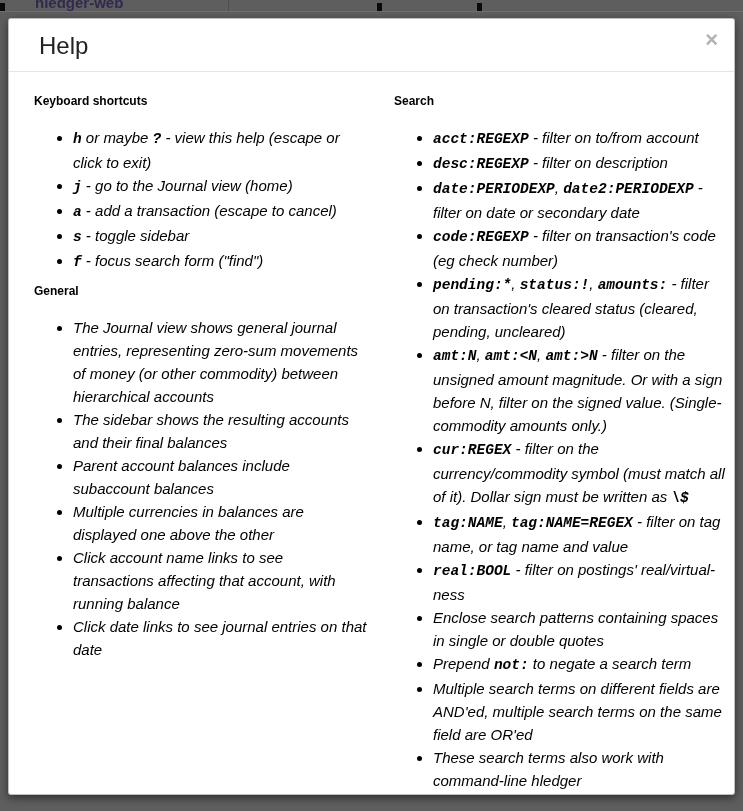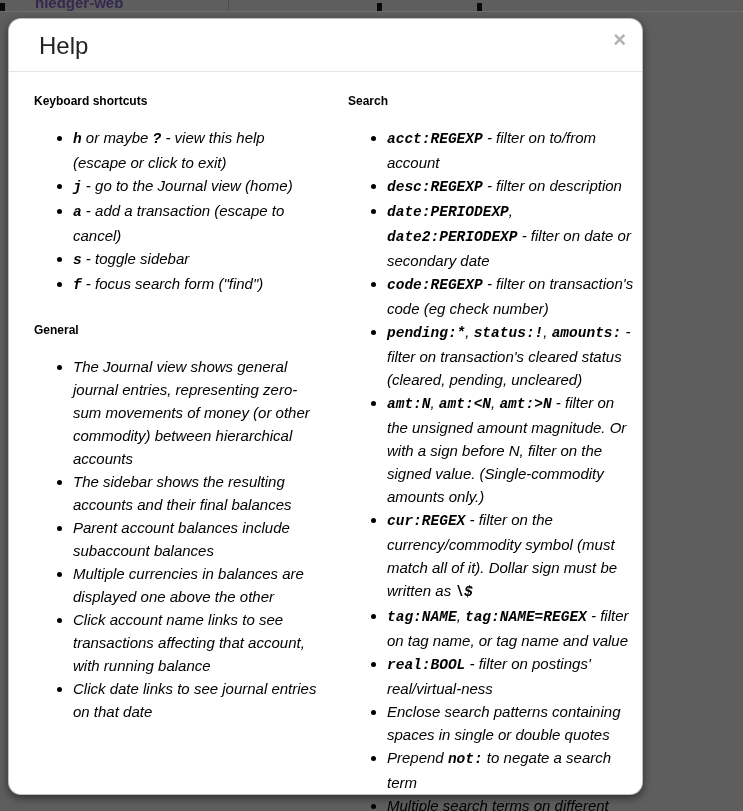--- a/index.html
+++ b/index.html
@@ -37,24 +37,24 @@
   .bg-heading-fragment {
     position: absolute; top: 3px; width: 5px; height: 8px; background: #0a0a0a;
   }
   .bg-heading-fragment:nth-of-type(1) { left: 338px; }
   .bg-heading-fragment:nth-of-type(2) { left: 377px; }
   .bg-heading-fragment:nth-of-type(3) { left: 477px; }
 
   
   .modal {
     position: absolute; left: 8px; top: 18px;
-    width: 635px; height: 777px;
+    width: 727px; height: 777px;
     background: #ffffff;
     border: 1px solid rgba(0,0,0,0.25);
-    border-radius: 13px;
+    border-radius: 3px;
     box-shadow: 0 3px 9px rgba(0,0,0,0.5);
   }
   .modal-header {
     position: relative;
     padding: 13px 15px 12px 30px;
     border-bottom: 1px solid #e5e5e5;
   }
   .modal-title {
     font-size: 24px; font-weight: 400; color: #222;
     line-height: 27px;
@@ -66,21 +66,21 @@
     font-size: 22px; font-weight: 700; line-height: 1;
     color: #b2b2b2;
     cursor: pointer;
   }
   .modal-body {
     display: grid;
     grid-template-columns: 1fr 1fr;
     column-gap: 26px;
     padding: 18px 6px 28px 25px;
   }
-  .help-section + .help-section { margin-top: 22px; }
+  .help-section + .help-section { margin-top: 6px; }
   .section-heading {
     font-size: 12px; font-weight: 700; line-height: 23px; color: #000;
   }
   .help-list {
     margin: 13px 0 0 0;
     padding-left: 39px;
     list-style: disc outside;
   }
   .help-list li {
     font-size: 15px; line-height: 23px; color: #000; font-style: italic;

